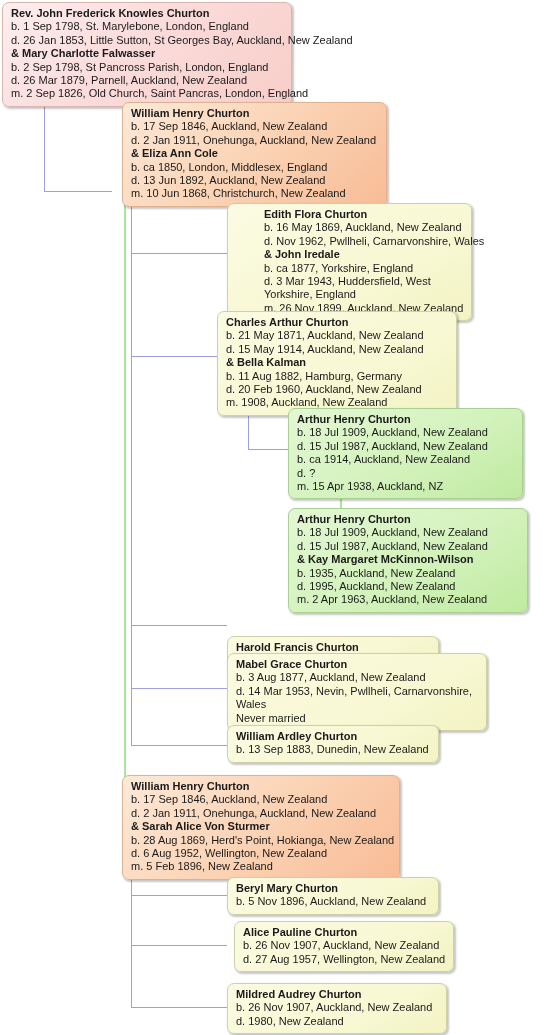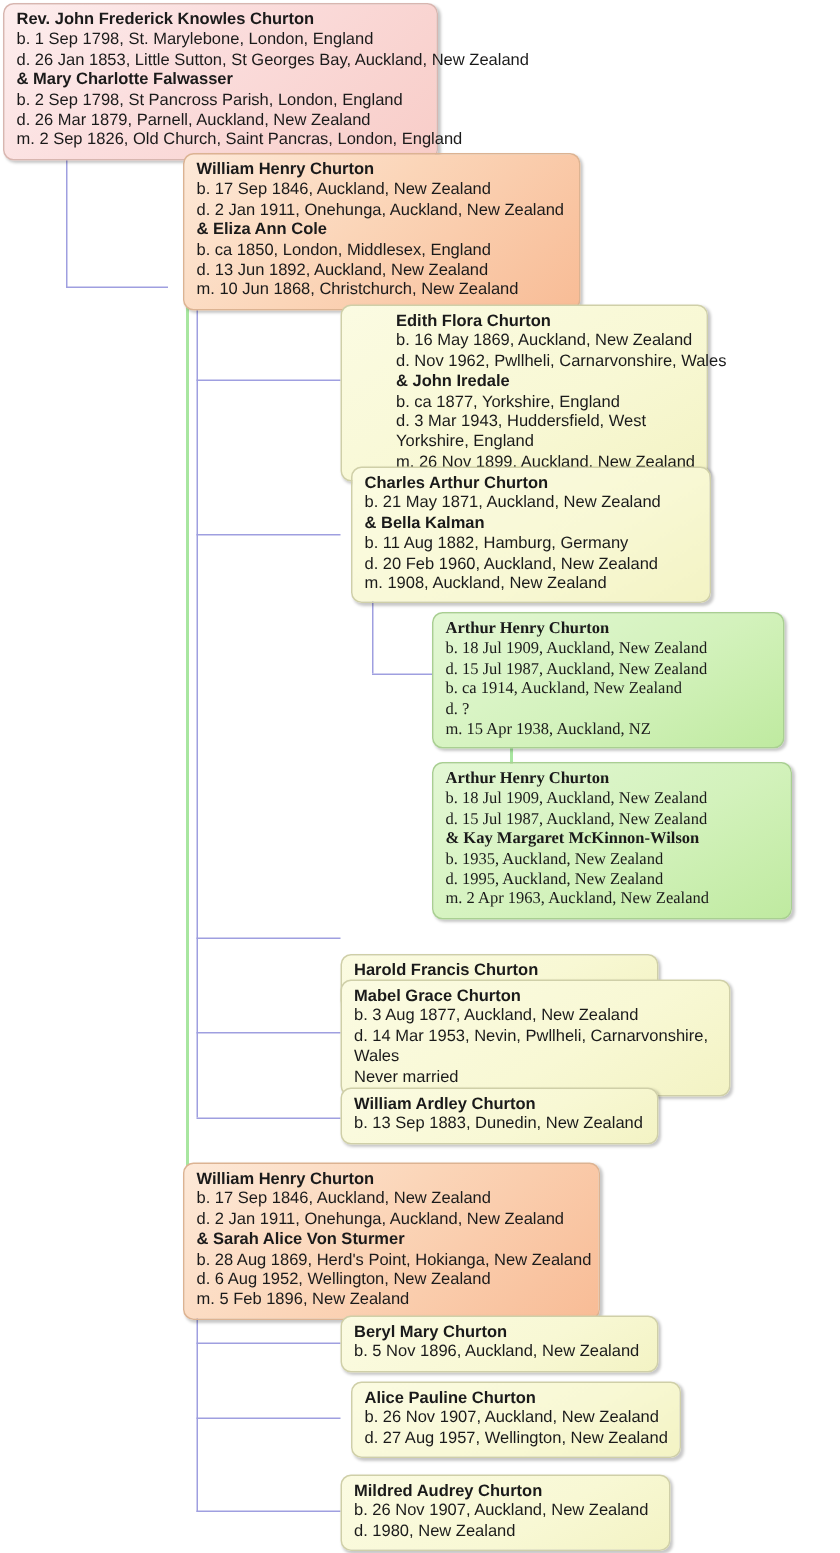--- a/index.html
+++ b/index.html
@@ -52,21 +52,20 @@
     border-color: #dcb392;
     margin-left: 10px;
   }
   .pal-cream {
     background: linear-gradient(150deg, #fbfbe2 0%, #f8f8d4 60%, #f3f3c4 100%);
     border-color: #cfcfa8;
   }
   .pal-green {
     background: linear-gradient(150deg, #e3f7d4 0%, #d3f2bc 55%, #bfeaa0 100%);
     border-color: #a9cf92;
-    font-family: Liberation Serif, serif;
   }
 
   
   .cx, .cy {
     position: absolute;
     background: #9f9fe0;
     z-index: 1;
   }
   .cx { height: 1px; }
   .cy { width: 1px; }
@@ -123,23 +122,24 @@
     </div>
   <div class="node pal-cream" id="n3" style="left:227px; top:203px; width:245px;padding-left:36px;">
       <div class="nm">Edith Flora Churton</div>
       <div class="ln">b. 16 May 1869, Auckland, New Zealand</div>
       <div class="ln">d. Nov 1962, Pwllheli, Carnarvonshire, Wales</div>
       <div class="nm">&amp; John Iredale</div>
       <div class="ln">b. ca 1877, Yorkshire, England</div>
       <div class="ln wrap">d. 3 Mar 1943, Huddersfield, West Yorkshire, England</div>
       <div class="ln">m. 26 Nov 1899, Auckland, New Zealand</div>
     </div>
-  <div class="node pal-cream" id="n4" style="left:234px; top:311px; width:240px;">
+  <div class="node pal-cream" id="n4" style="left:217px; top:311px; width:240px;">
       <div class="nm">Charles Arthur Churton</div>
       <div class="ln">b. 21 May 1871, Auckland, New Zealand</div>
+      <div class="ln">d. 15 May 1914, Auckland, New Zealand</div>
       <div class="nm">&amp; Bella Kalman</div>
       <div class="ln">b. 11 Aug 1882, Hamburg, Germany</div>
       <div class="ln">d. 20 Feb 1960, Auckland, New Zealand</div>
       <div class="ln">m. 1908, Auckland, New Zealand</div>
     </div>
   <div class="node pal-green" id="n5" style="left:288px; top:408px; width:235px;">
       <div class="nm">Arthur Henry Churton</div>
       <div class="ln">b. 18 Jul 1909, Auckland, New Zealand</div>
       <div class="ln">d. 15 Jul 1987, Auckland, New Zealand</div>
       <div class="ln">b. ca 1914, Auckland, New Zealand</div>

